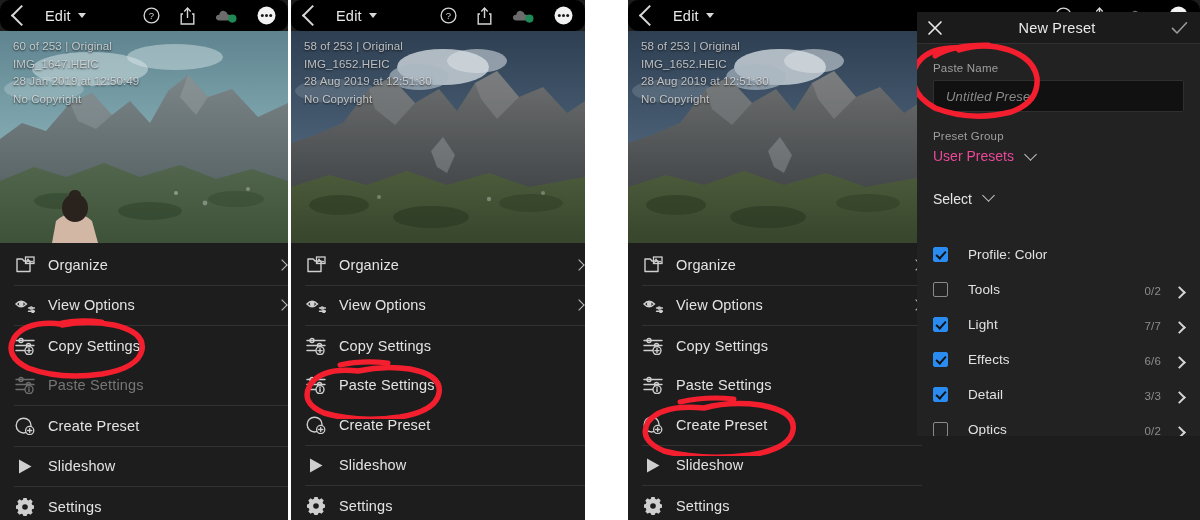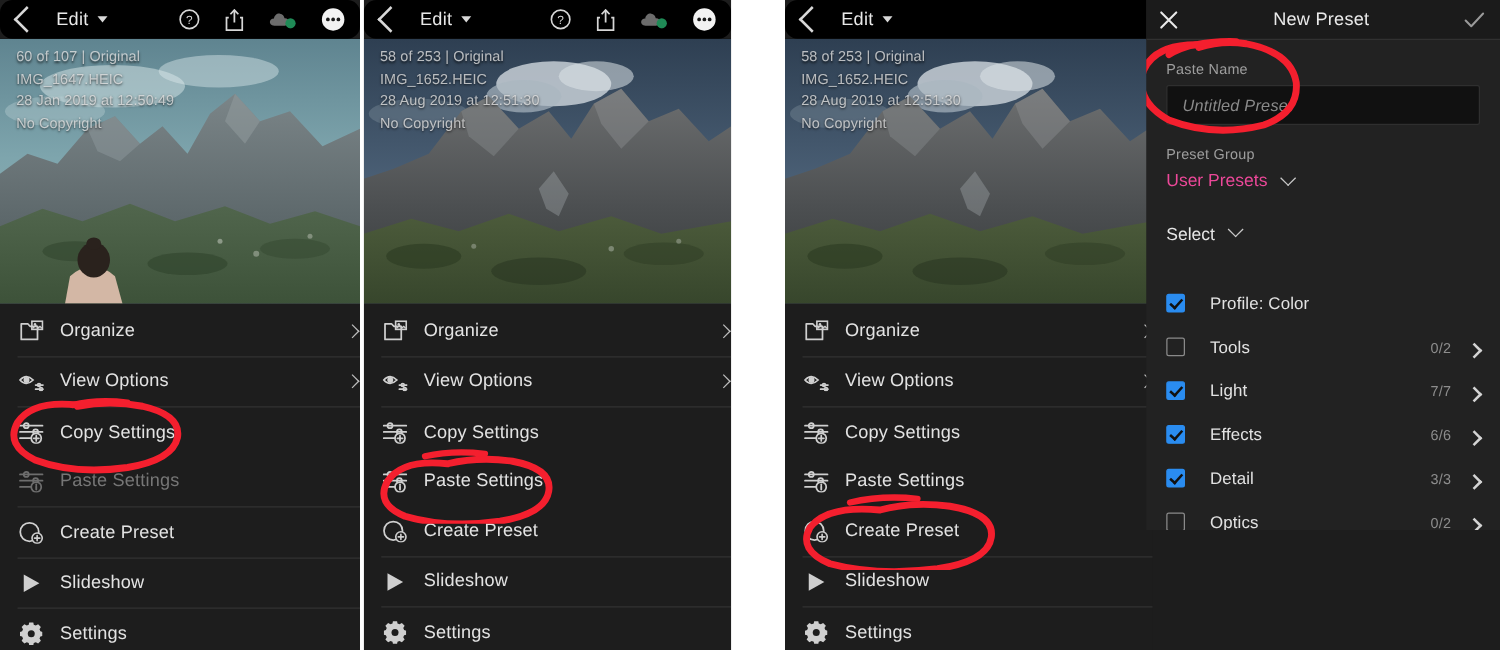--- a/index.html
+++ b/index.html
@@ -125,21 +125,21 @@
   .menu-sep {
     height: 1px;
     background: #323232;
     margin-left: 14px;
     margin-right: 0px;
   }
 
   
   #preset-dialog {
     position: absolute;
-    left: 917px; top: 0;
+    left: 917px; top: 12px;
     width: 283px; height: 424px;
     background: #222222;
     box-sizing: border-box;
     overflow: hidden;
   }
   #preset-dialog .dlg-header {
     position: relative;
     height: 32px;
     background: #1b1b1b;
     display: flex;
@@ -317,21 +317,21 @@
         <ellipse cx="236" cy="168" rx="28" ry="8" fill="#33472f" opacity=".5"></ellipse>
         <circle cx="176" cy="162" r="2" fill="#b9c0b4" opacity=".6"></circle>
         <circle cx="205" cy="172" r="2.4" fill="#b9c0b4" opacity=".5"></circle>
         <circle cx="248" cy="158" r="2" fill="#b9c0b4" opacity=".5"></circle>
 
         <path d="M52 212 L56 190 Q74 174 92 190 L98 212 Z" fill="#d3b7a5"></path>
         <ellipse cx="75" cy="177" rx="13" ry="14" fill="#2a221d"></ellipse>
         <ellipse cx="75" cy="164" rx="6" ry="5" fill="#2a221d"></ellipse>
       </svg>
       <div class="photo-meta">
-        <div>60 of 107 | Original</div>
+        <div>60 of 253 | Original</div>
         <div>IMG_1647.HEIC</div>
         <div>28 Jan 2019 at 12:50:49</div>
         <div>No Copyright</div>
       </div>
     </div>
 
     <div class="menu">
         <div class="menu-item">
           <span class="mi-icon">
             <svg xmlns="http://www.w3.org/2000/svg" width="19" height="17" viewBox="0 0 19 17">

